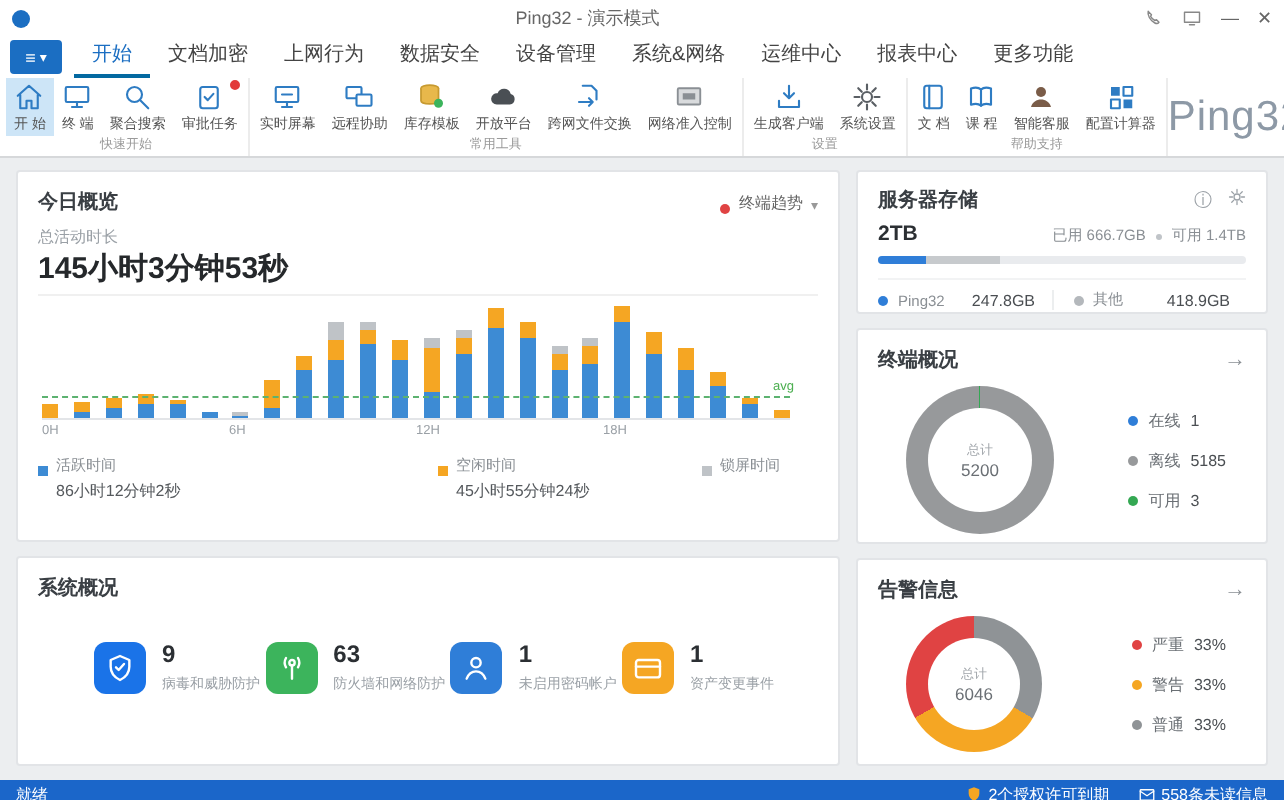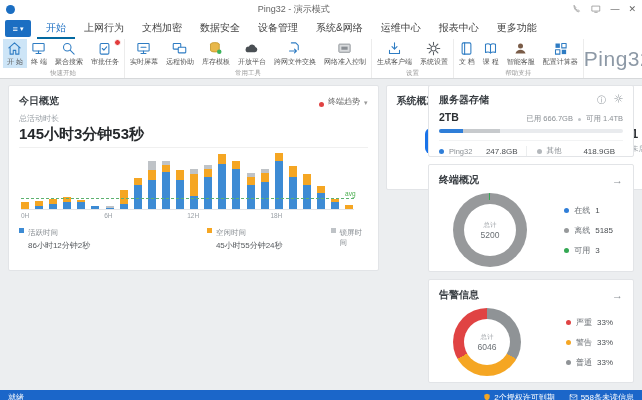--- a/index.html
+++ b/index.html
@@ -32,21 +32,21 @@
   .rbtn svg { width:15px; height:15px; }
   .rlabel { font-size:7px; color:#555; white-space:nowrap; }
   .rgrouplabel { font-size:6.5px; color:#9a9a9a; text-align:center; height:10px; line-height:9px; }
   .badge { position:absolute; top:0; right:2px; width:7px; height:7px; border-radius:50%;
     background:#e23b3b; border:1px solid #fff; }
   .ribbon-logo { margin-left:auto; align-self:center; font-size:21px; color:#8d99a6;
     padding-right:12px; letter-spacing:.5px; }
 
   
   .content { height:311px; padding:6px 8px; display:flex; gap:8px; }
-  .col-left { width:412px; display:flex; gap:7px; }
+  .col-left { width:412px; display:flex; flex-direction:column; gap:7px; }
   .col-right { flex:1; display:flex; flex-direction:column; gap:7px; }
   .panel { background:#fff; border:1px solid #e2e4e7; border-radius:2px; padding:8px 10px; position:relative; }
   .ptitle { font-size:10px; font-weight:bold; color:#3a3f44; }
   .phead { display:flex; align-items:center; }
   .arrowlink { margin-left:auto; color:#8a8f94; font-size:11px; line-height:10px; }
 
   
   #today-panel { height:186px; }
   .trend { margin-left:auto; display:flex; align-items:flex-end; gap:4px; font-size:8px; color:#666; }
   .dot { width:5px; height:5px; border-radius:50%; display:inline-block; }
@@ -55,21 +55,21 @@
   .total-value { font-size:15px; font-weight:bold; color:#25282b; margin-top:1px; }
   .chart { position:relative; height:74px; margin-top:3px; border-top:1px solid #f0f0f0; }
   .bars { position:absolute; left:2px; right:14px; bottom:11px; height:60px;
     display:flex; align-items:flex-end; justify-content:space-between; border-bottom:1px solid #e3e5e8; }
   .bar { width:8px; display:flex; flex-direction:column-reverse; }
   .ticks { position:absolute; left:2px; right:14px; bottom:0; height:9px; }
   .tick { position:absolute; font-size:6.5px; color:#9aa0a6; }
   .avgline { position:absolute; left:2px; right:14px; border-top:1px dashed #5cb270; }
   .avgtag { position:absolute; right:-2px; font-size:6.5px; color:#4caf50; }
   .tlegend { display:flex; margin-top:7px; }
-  .tlegend-item .l1 { display:flex; align-items:flex-start; gap:4px; font-size:7.5px; color:#8a8f94; }
+  .tlegend-item .l1 { display:flex; align-items:flex-end; gap:4px; font-size:7.5px; color:#8a8f94; }
   .tlegend-item .sq { width:5px; height:5px; }
   .tlegend-item .l2 { font-size:8px; color:#55595d; margin:2px 0 0 9px; }
 
   
   #server-panel { height:72px; padding:7px 10px; }
   .sp-icons { margin-left:auto; display:flex; gap:8px; color:#9aa0a6; font-size:9px; }
   .sp-row { display:flex; align-items:baseline; margin-top:4px; }
   .sp-total { font-size:10.5px; font-weight:bold; color:#2b2f33; }
   .sp-usage { margin-left:auto; font-size:7.5px; color:#8a8f94; display:flex; gap:5px; align-items:center; }
   .sp-bar { height:4px; background:#e9ebee; border-radius:2px; margin-top:5px; display:flex; overflow:hidden; }
@@ -132,22 +132,22 @@
   </span>
 </div>
 
 <div class="menubar">
   <span class="appmenu">
       <span>≡</span>
       <span class="caret" style="color:#fff">▾</span>
     </span>
   <span id="menu-items" style="display:flex;">
       <span class="menuitem active">开始</span>
+      <span class="menuitem">文档加密</span>
       <span class="menuitem">上网行为</span>
-      <span class="menuitem">文档加密</span>
       <span class="menuitem">数据安全</span>
       <span class="menuitem">设备管理</span>
       <span class="menuitem">系统&amp;网络</span>
       <span class="menuitem">运维中心</span>
       <span class="menuitem">报表中心</span>
       <span class="menuitem">更多功能</span>
     </span>
 </div>
 
 <div class="ribbon">

